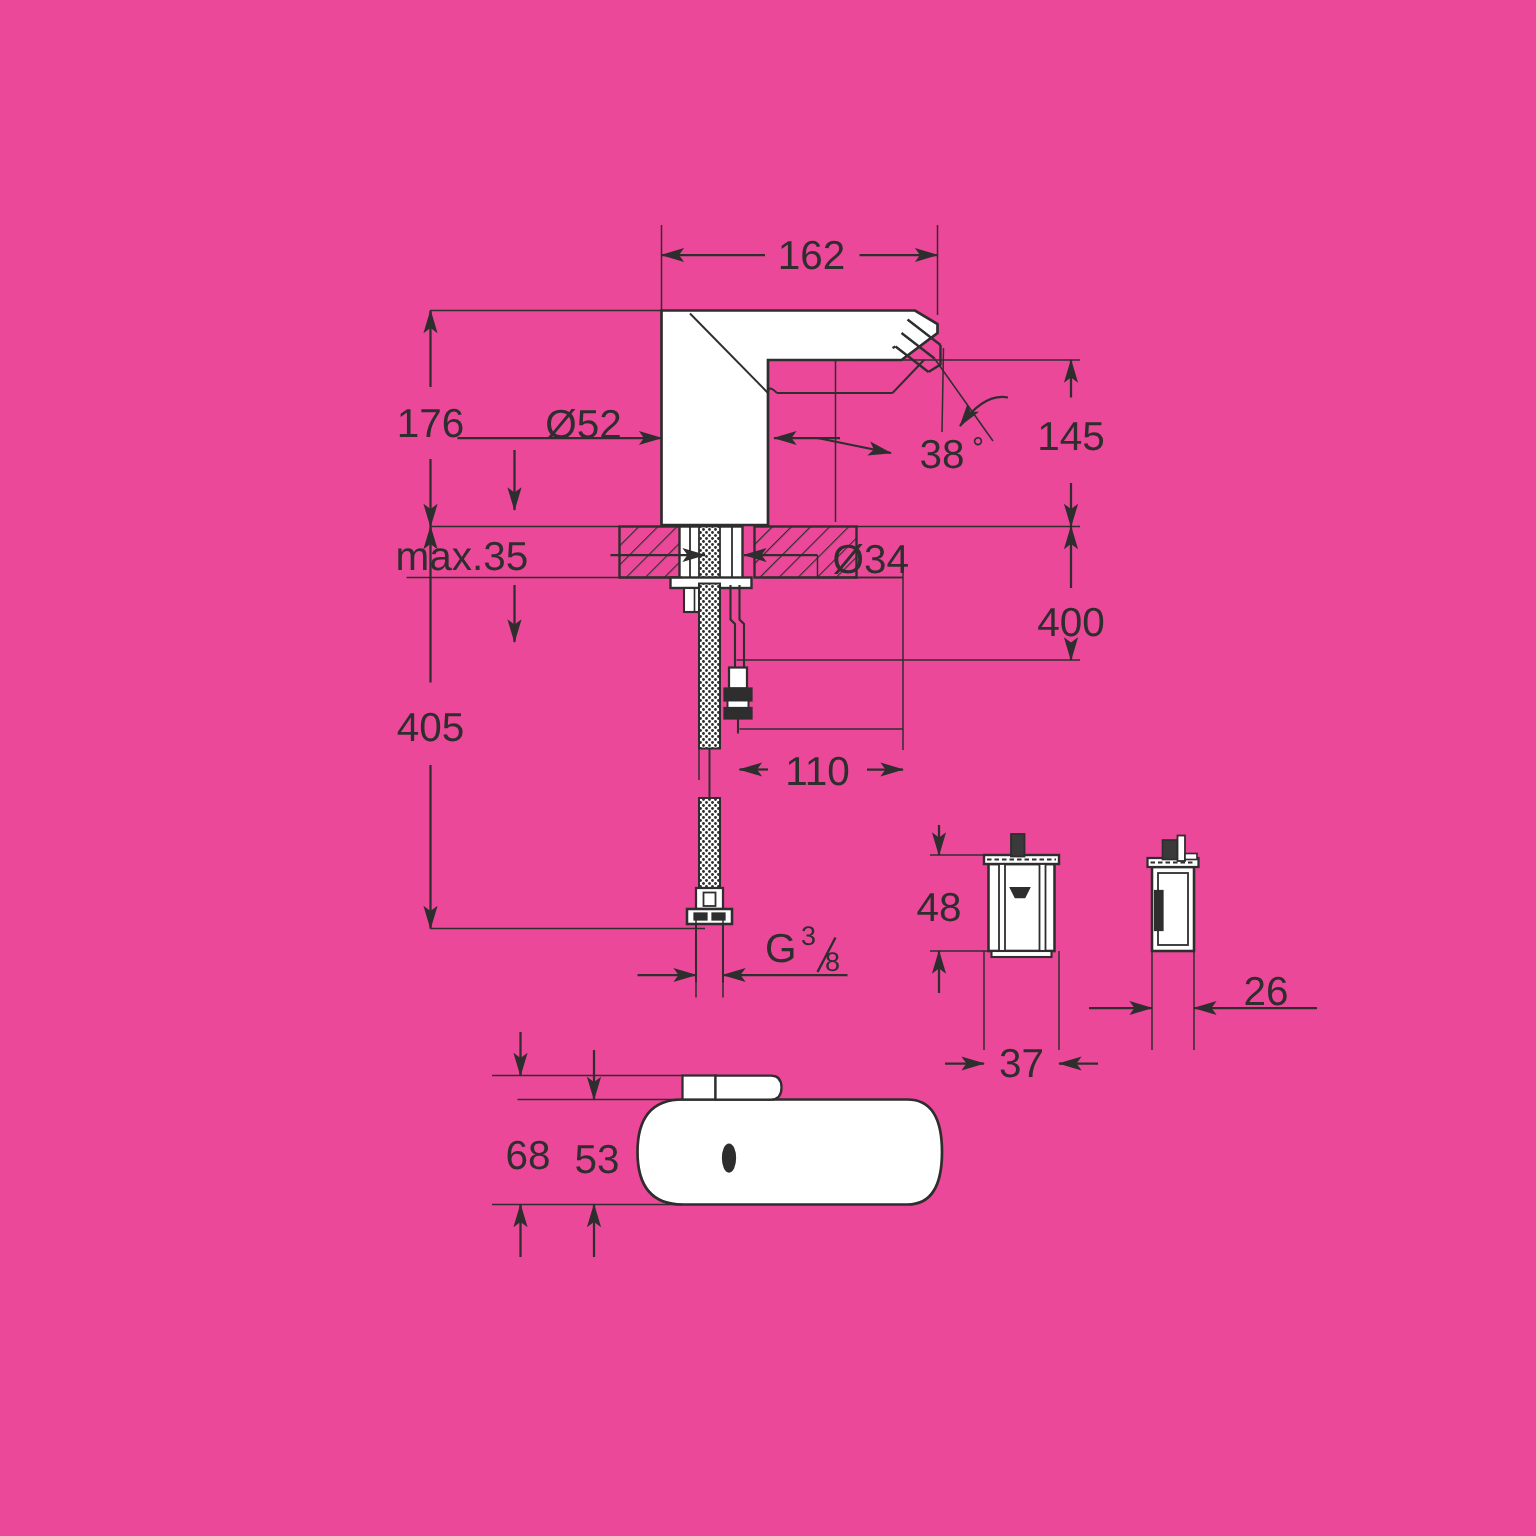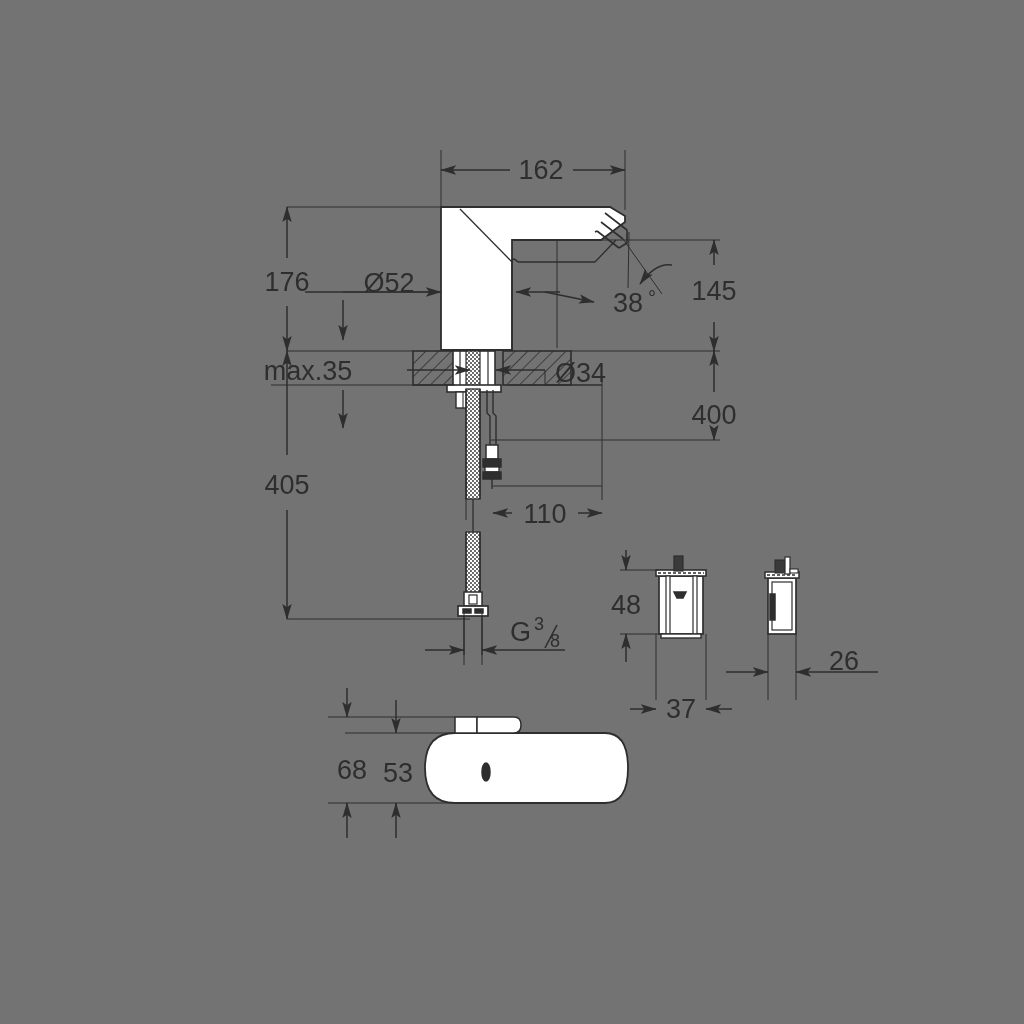--- a/index.html
+++ b/index.html
@@ -1,18 +1,18 @@
 <!DOCTYPE html>
 <html><head>
 <meta charset="utf-8">
 <style>
   html,body{margin:0;padding:0;background:#ffffff;}
   body{width:1024px;height:1024px;overflow:hidden;
        font-family:"Liberation Sans","DejaVu Sans",sans-serif;}
-  #stage{position:relative;width:1024px;height:1024px;background:#737373;}
+  #stage{position:relative;width:1024px;height:1024px;background:#ec4899;}
   svg#drawing{position:absolute;left:0;top:0;width:1024px;height:1024px;display:block;}
   .dimtext{font-family:"Liberation Sans","DejaVu Sans",sans-serif;fill:#2e2e2e;}
 </style>
 </head>
 <body>
 
 <div id="stage">
 <svg id="drawing" viewBox="0 0 1024 1024">
   <defs>
     <marker id="ar" viewBox="0 0 12 8" refX="11.5" refY="4" markerWidth="11" markerHeight="7" orient="auto-start-reverse">

